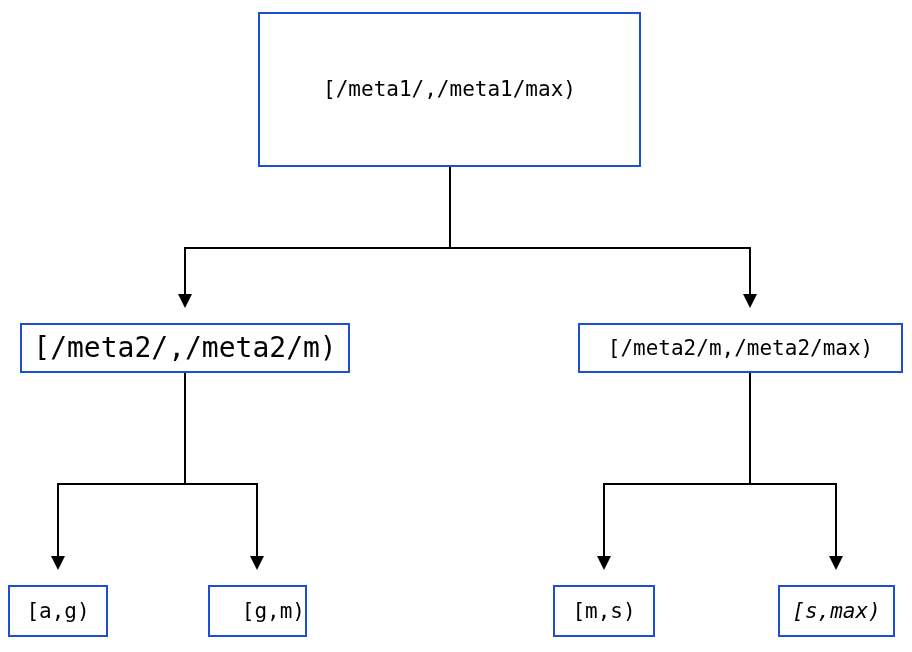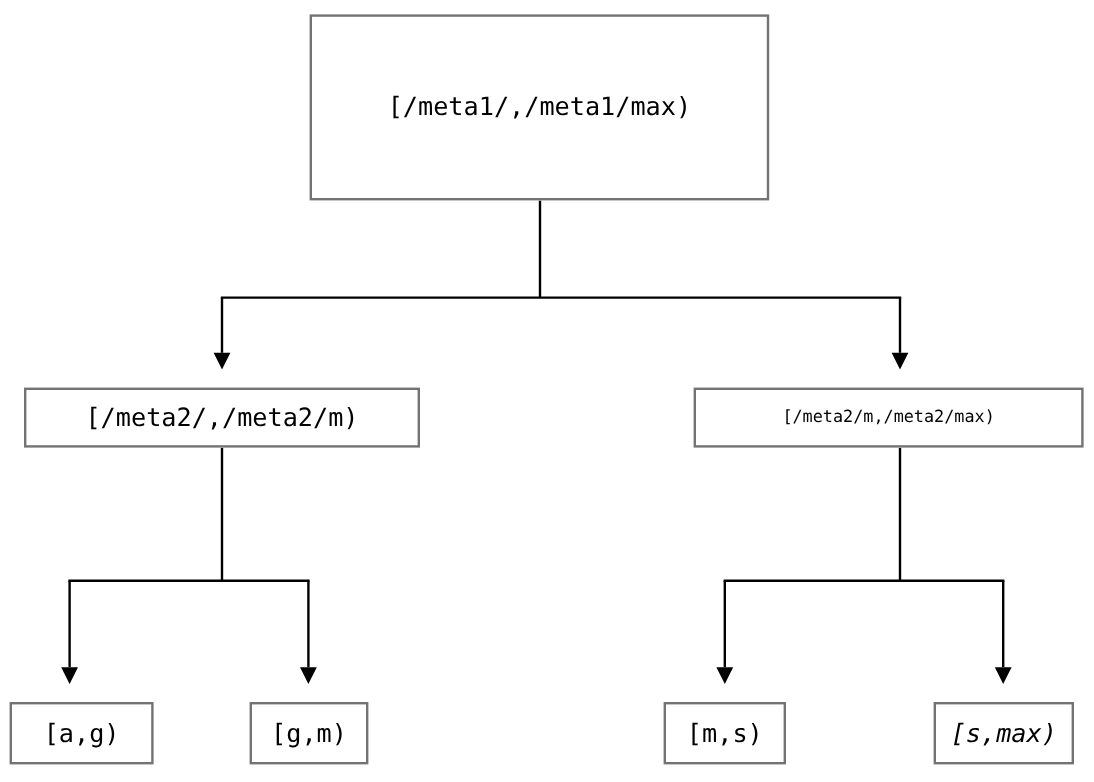--- a/index.html
+++ b/index.html
@@ -22,21 +22,21 @@
     position: absolute;
     left: 0;
     top: 0;
     width: 912px;
     height: 652px;
     pointer-events: none;
   }
   .node {
     position: absolute;
     box-sizing: border-box;
-    border: 2px solid #737373;
+    border: 2px solid #1d4ed8;
     background: #ffffff;
     display: flex;
     align-items: center;
     justify-content: center;
     color: #000000;
     line-height: 1;
     white-space: pre;
   }
   .node-label {
     white-space: pre;
@@ -47,37 +47,37 @@
     top: 12px;
     width: 383px;
     height: 155px;
     font-size: 21px;
   }
   .node-mid-left {
     left: 20px;
     top: 323px;
     width: 330px;
     height: 50px;
-    font-size: 21px;
+    font-size: 28px;
     text-align: center;
   }
   .node-mid-right {
     left: 578px;
     top: 323px;
     width: 325px;
     height: 50px;
-    font-size: 14px;
+    font-size: 21px;
   }
   .node-leaf {
     top: 585px;
     height: 52px;
     font-size: 21px;
   }
-  .leaf-ag   { left: 8px;   width: 120px; }
-  .leaf-gm   { left: 208px; width: 99px;  }
+  .leaf-ag   { left: 8px;   width: 100px; }
+  .leaf-gm   { left: 208px; width: 99px; justify-content: flex-end;  }
   .leaf-ms   { left: 553px; width: 102px; text-align: right; }
   .leaf-smax { left: 778px; width: 117px; font-style: italic; }
 </style>
 </head>
 <body>
 
 <div id="diagram-root">
 
   <svg id="edge-layer" width="912" height="652" viewBox="0 0 912 652" xmlns="http://www.w3.org/2000/svg">
 

